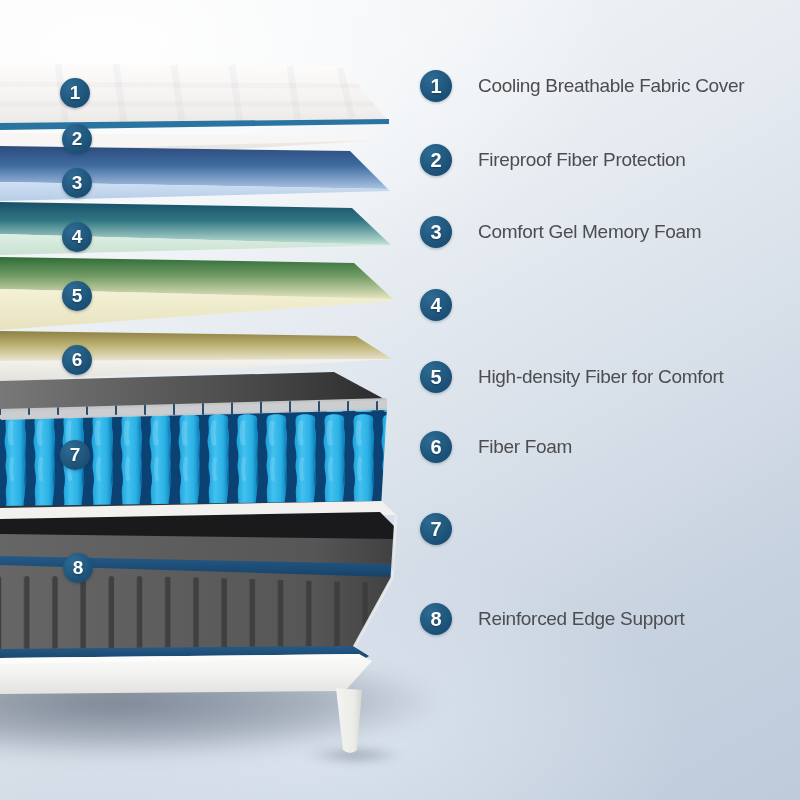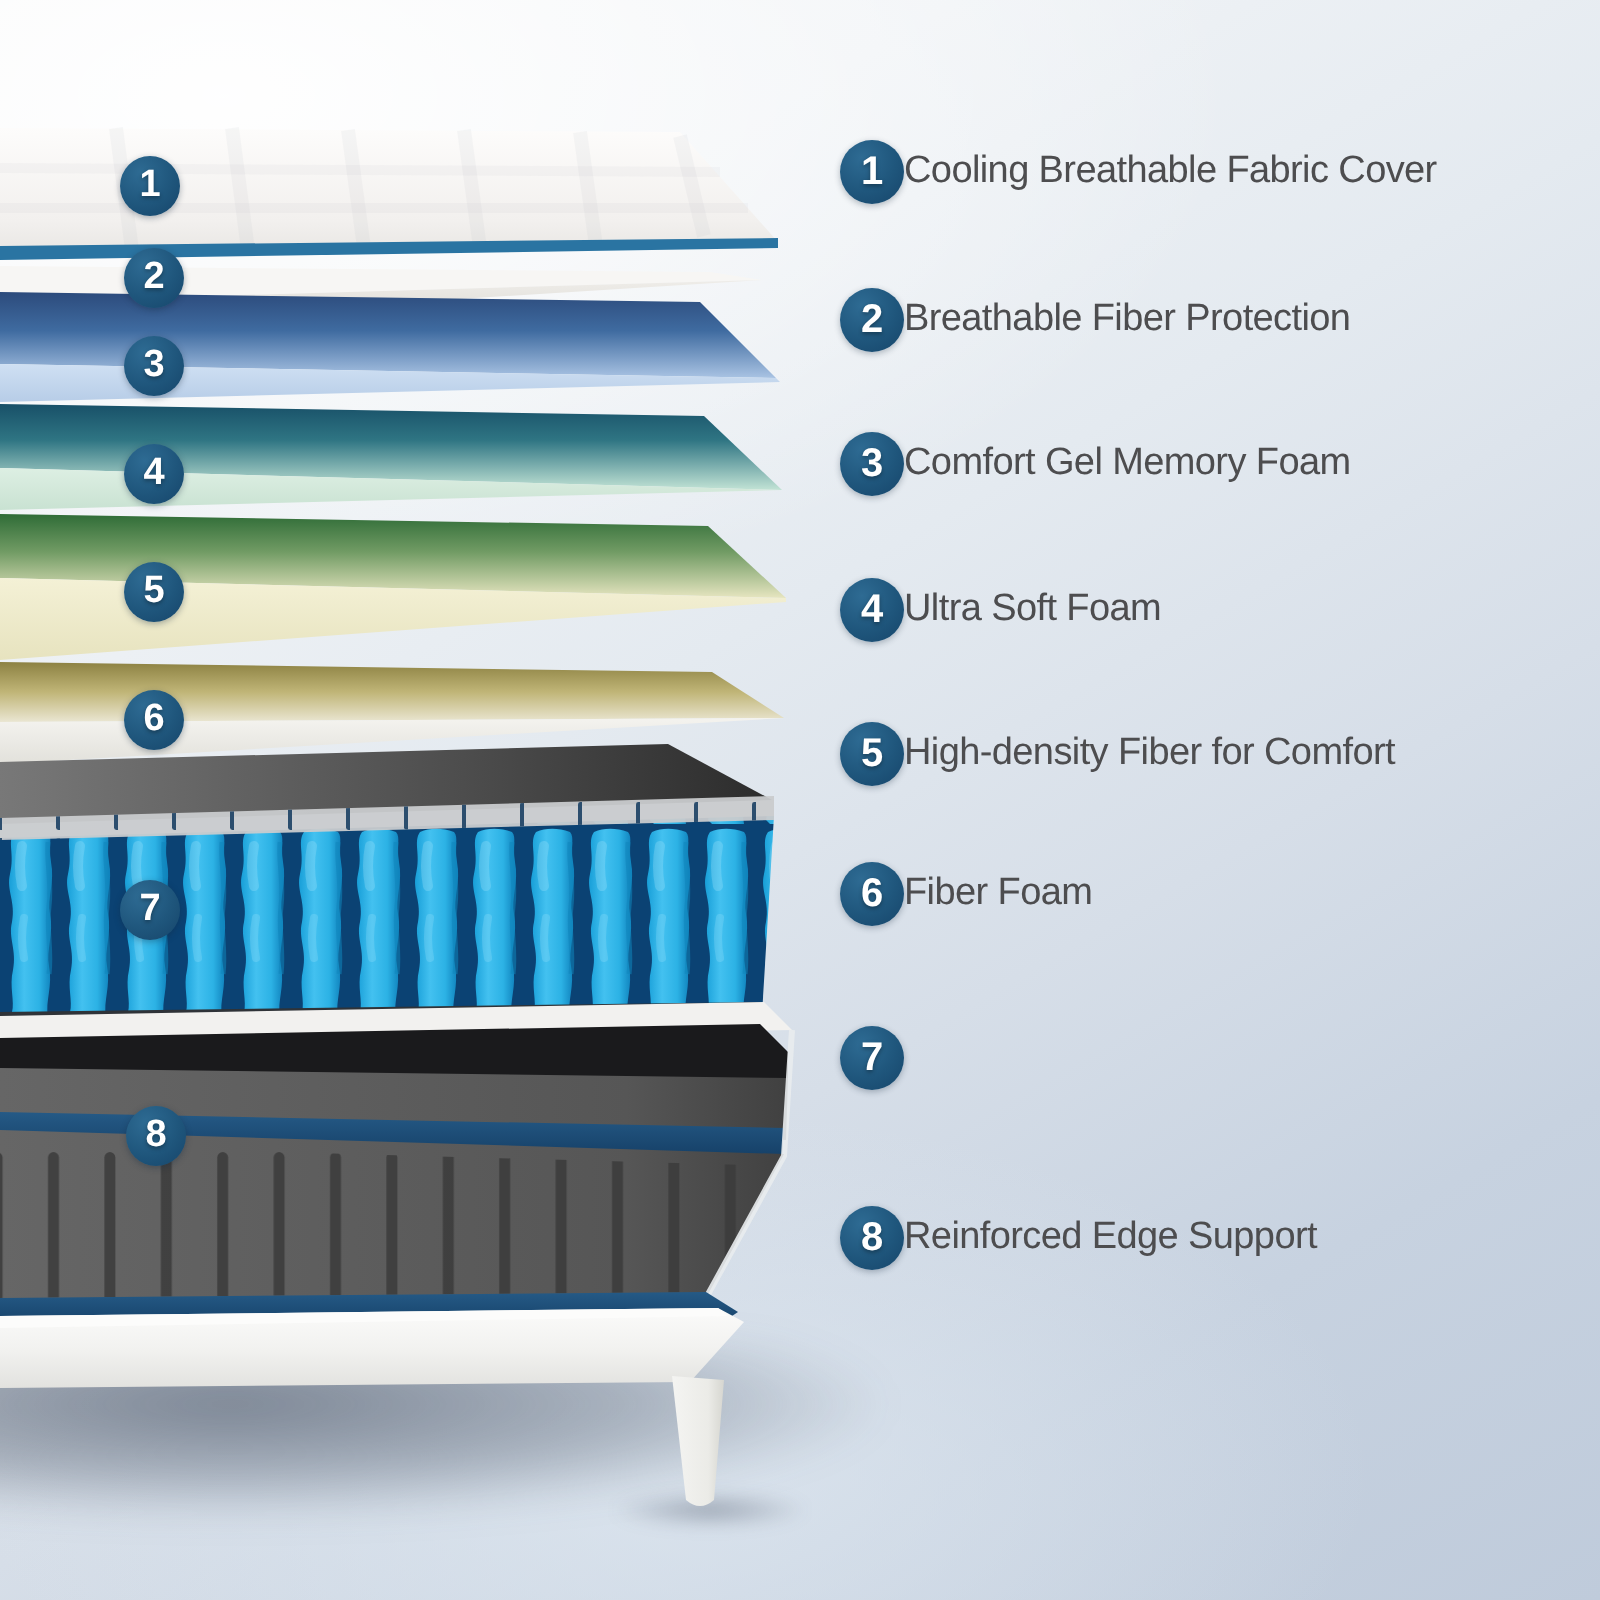--- a/index.html
+++ b/index.html
@@ -38,21 +38,21 @@
   .legend-row{ position:absolute; display:flex; align-items:center; }
   .legend-num{
     flex:0 0 auto; width:32px; height:32px; border-radius:50%;
     background:radial-gradient(circle at 34% 28%, #2e6b93 0%, #1f567c 55%, #16456a 100%);
     color:#fff; font-weight:bold; font-size:20px;
     display:flex; align-items:center; justify-content:center;
     text-shadow:0 1px 2px rgba(0,0,0,.35);
     box-shadow:0 1px 3px rgba(20,40,60,.30);
   }
   .legend-label{
-    font-size:19px; letter-spacing:-0.3px;
+    margin-left:26px; font-size:19px; letter-spacing:-0.3px;
     color:#4d4d4f; line-height:28px; max-width:330px;
   }
   .legend-label.w-narrow{ max-width:232px; }
 </style>
 </head>
 <body>
 
 <div class="stage">
   <div class="bg-glow"></div>
   <div class="bed-shadow"></div>
@@ -230,29 +230,28 @@
     <div class="badge" style="left:63px;top:553px">8</div>
   </div>
 
   <div class="legend">
     <div class="legend-row" style="left:420px;top:70px">
       <div class="legend-num">1</div>
       <div class="legend-label">Cooling Breathable Fabric Cover</div>
     </div>
     <div class="legend-row" style="left:420px;top:144px">
       <div class="legend-num">2</div>
-      <div class="legend-label">Breathable Fiber Protection</div>
+      <div class="legend-label">Fireproof Fiber Protection</div>
     </div>
     <div class="legend-row" style="left:420px;top:216px">
       <div class="legend-num">3</div>
       <div class="legend-label">Comfort Gel Memory Foam</div>
     </div>
     <div class="legend-row" style="left:420px;top:289px">
       <div class="legend-num">4</div>
-      <div class="legend-label">Ultra Soft Foam</div>
     </div>
     <div class="legend-row" style="left:420px;top:361px">
       <div class="legend-num">5</div>
       <div class="legend-label">High-density Fiber for Comfort</div>
     </div>
     <div class="legend-row" style="left:420px;top:431px">
       <div class="legend-num">6</div>
       <div class="legend-label">Fiber Foam</div>
     </div>
     <div class="legend-row" style="left:420px;top:513px">

